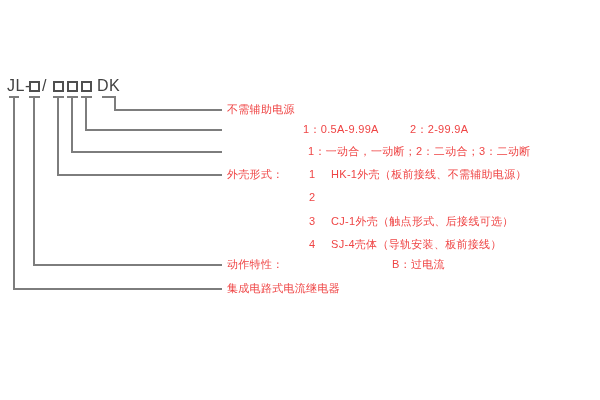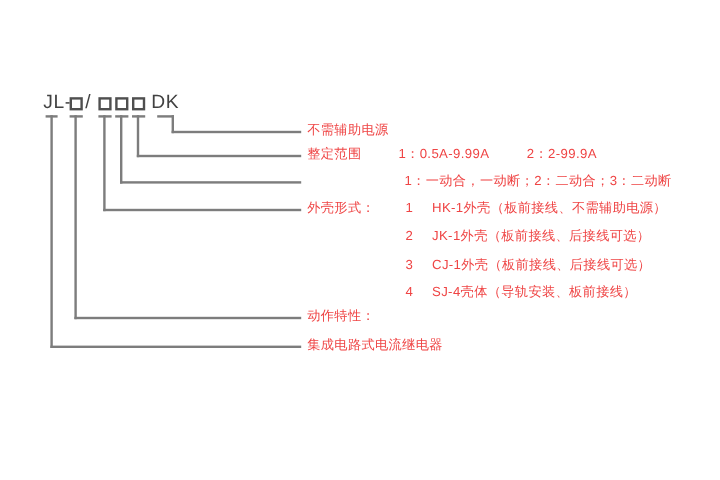--- a/index.html
+++ b/index.html
@@ -3,21 +3,20 @@
 <meta charset="utf-8">
 <style>
   html,body{margin:0;padding:0;background:#ffffff;}
   .stage{
     position:relative;
     width:572px;height:400px;
     background:#ffffff;
     overflow:hidden;
     font-family:"Liberation Sans","DejaVu Sans",sans-serif;
     color:#3b3b3b;
-    margin-left:29px;
   }
   .t{
     position:absolute;
     font-size:16px;
     font-weight:500;
     color:#424242;
     line-height:16px;
     white-space:nowrap;
     letter-spacing:0.5px;
   }
@@ -70,36 +69,35 @@
 
   <div class="line" style="left:114px;top:109px;width:108px;height:2px"></div>
   <div class="line" style="left:85px;top:129px;width:137px;height:2px"></div>
   <div class="line" style="left:71px;top:151px;width:151px;height:2px"></div>
   <div class="line" style="left:57px;top:174px;width:165px;height:2px"></div>
   <div class="line" style="left:33px;top:264px;width:189px;height:2px"></div>
   <div class="line" style="left:13px;top:288px;width:209px;height:2px"></div>
 
   <span class="seg" style="left:227px;top:100px">不需辅助电源</span>
 
-  <span class="seg" style="left:227px;top:120px">整定范围</span>
   <span class="seg" style="left:303px;top:120px">1：0.5A-9.99A</span>
   <span class="seg" style="left:410px;top:120px">2：2-99.9A</span>
 
   <span class="seg" style="left:308px;top:142px">1：一动合，一动断；2：二动合；3：二动断</span>
 
   <span class="seg" style="left:227px;top:165px">外壳形式：</span>
   <span class="seg" style="left:309px;top:165px">1</span>
   <span class="seg" style="left:331px;top:165px">HK-1外壳（板前接线、不需辅助电源）</span>
 
   <span class="seg" style="left:309px;top:188px">2</span>
-  <span class="seg" style="left:331px;top:188px">JK-1外壳（板前接线、后接线可选）</span>
 
   <span class="seg" style="left:309px;top:212px">3</span>
-  <span class="seg" style="left:331px;top:212px">CJ-1外壳（板前接线、后接线可选）</span>
+  <span class="seg" style="left:331px;top:212px">CJ-1外壳（触点形式、后接线可选）</span>
 
   <span class="seg" style="left:309px;top:235px">4</span>
   <span class="seg" style="left:331px;top:235px">SJ-4壳体（导轨安装、板前接线）</span>
 
   <span class="seg" style="left:227px;top:255px">动作特性：</span>
+  <span class="seg" style="left:392px;top:255px">B：过电流</span>
 
   <span class="seg" style="left:227px;top:279px">集成电路式电流继电器</span>
 
 </div>
 
 </body></html>

